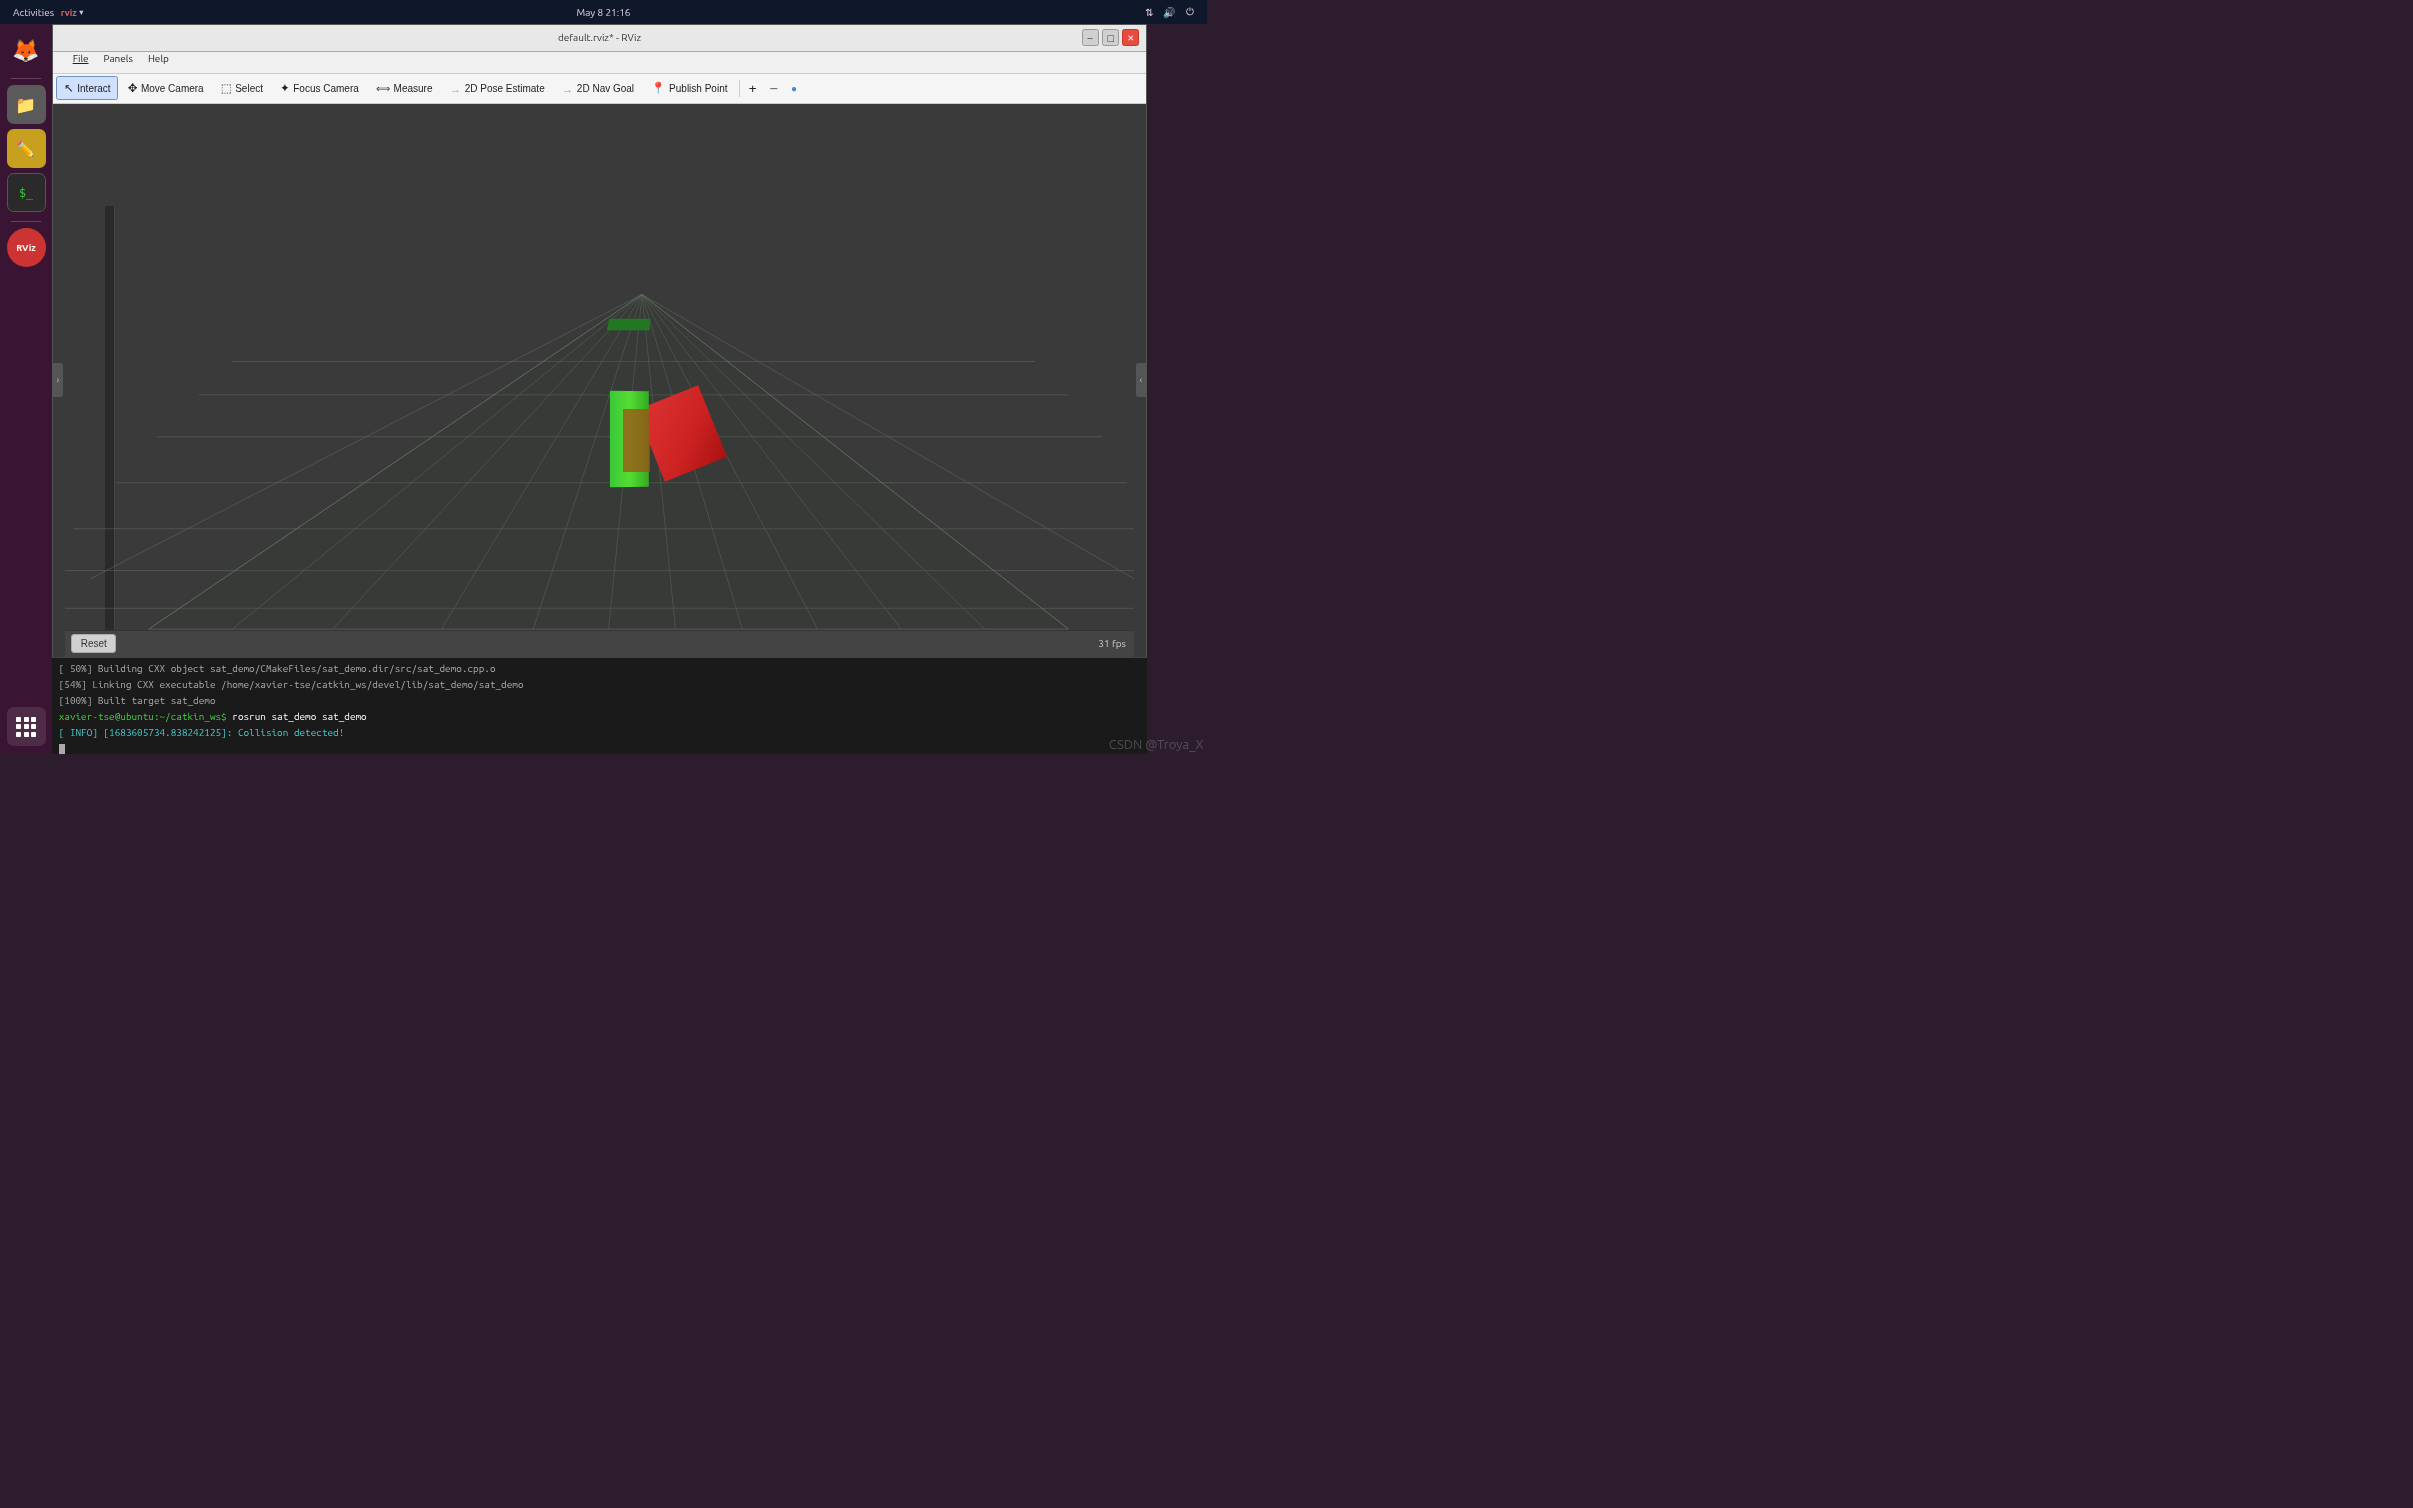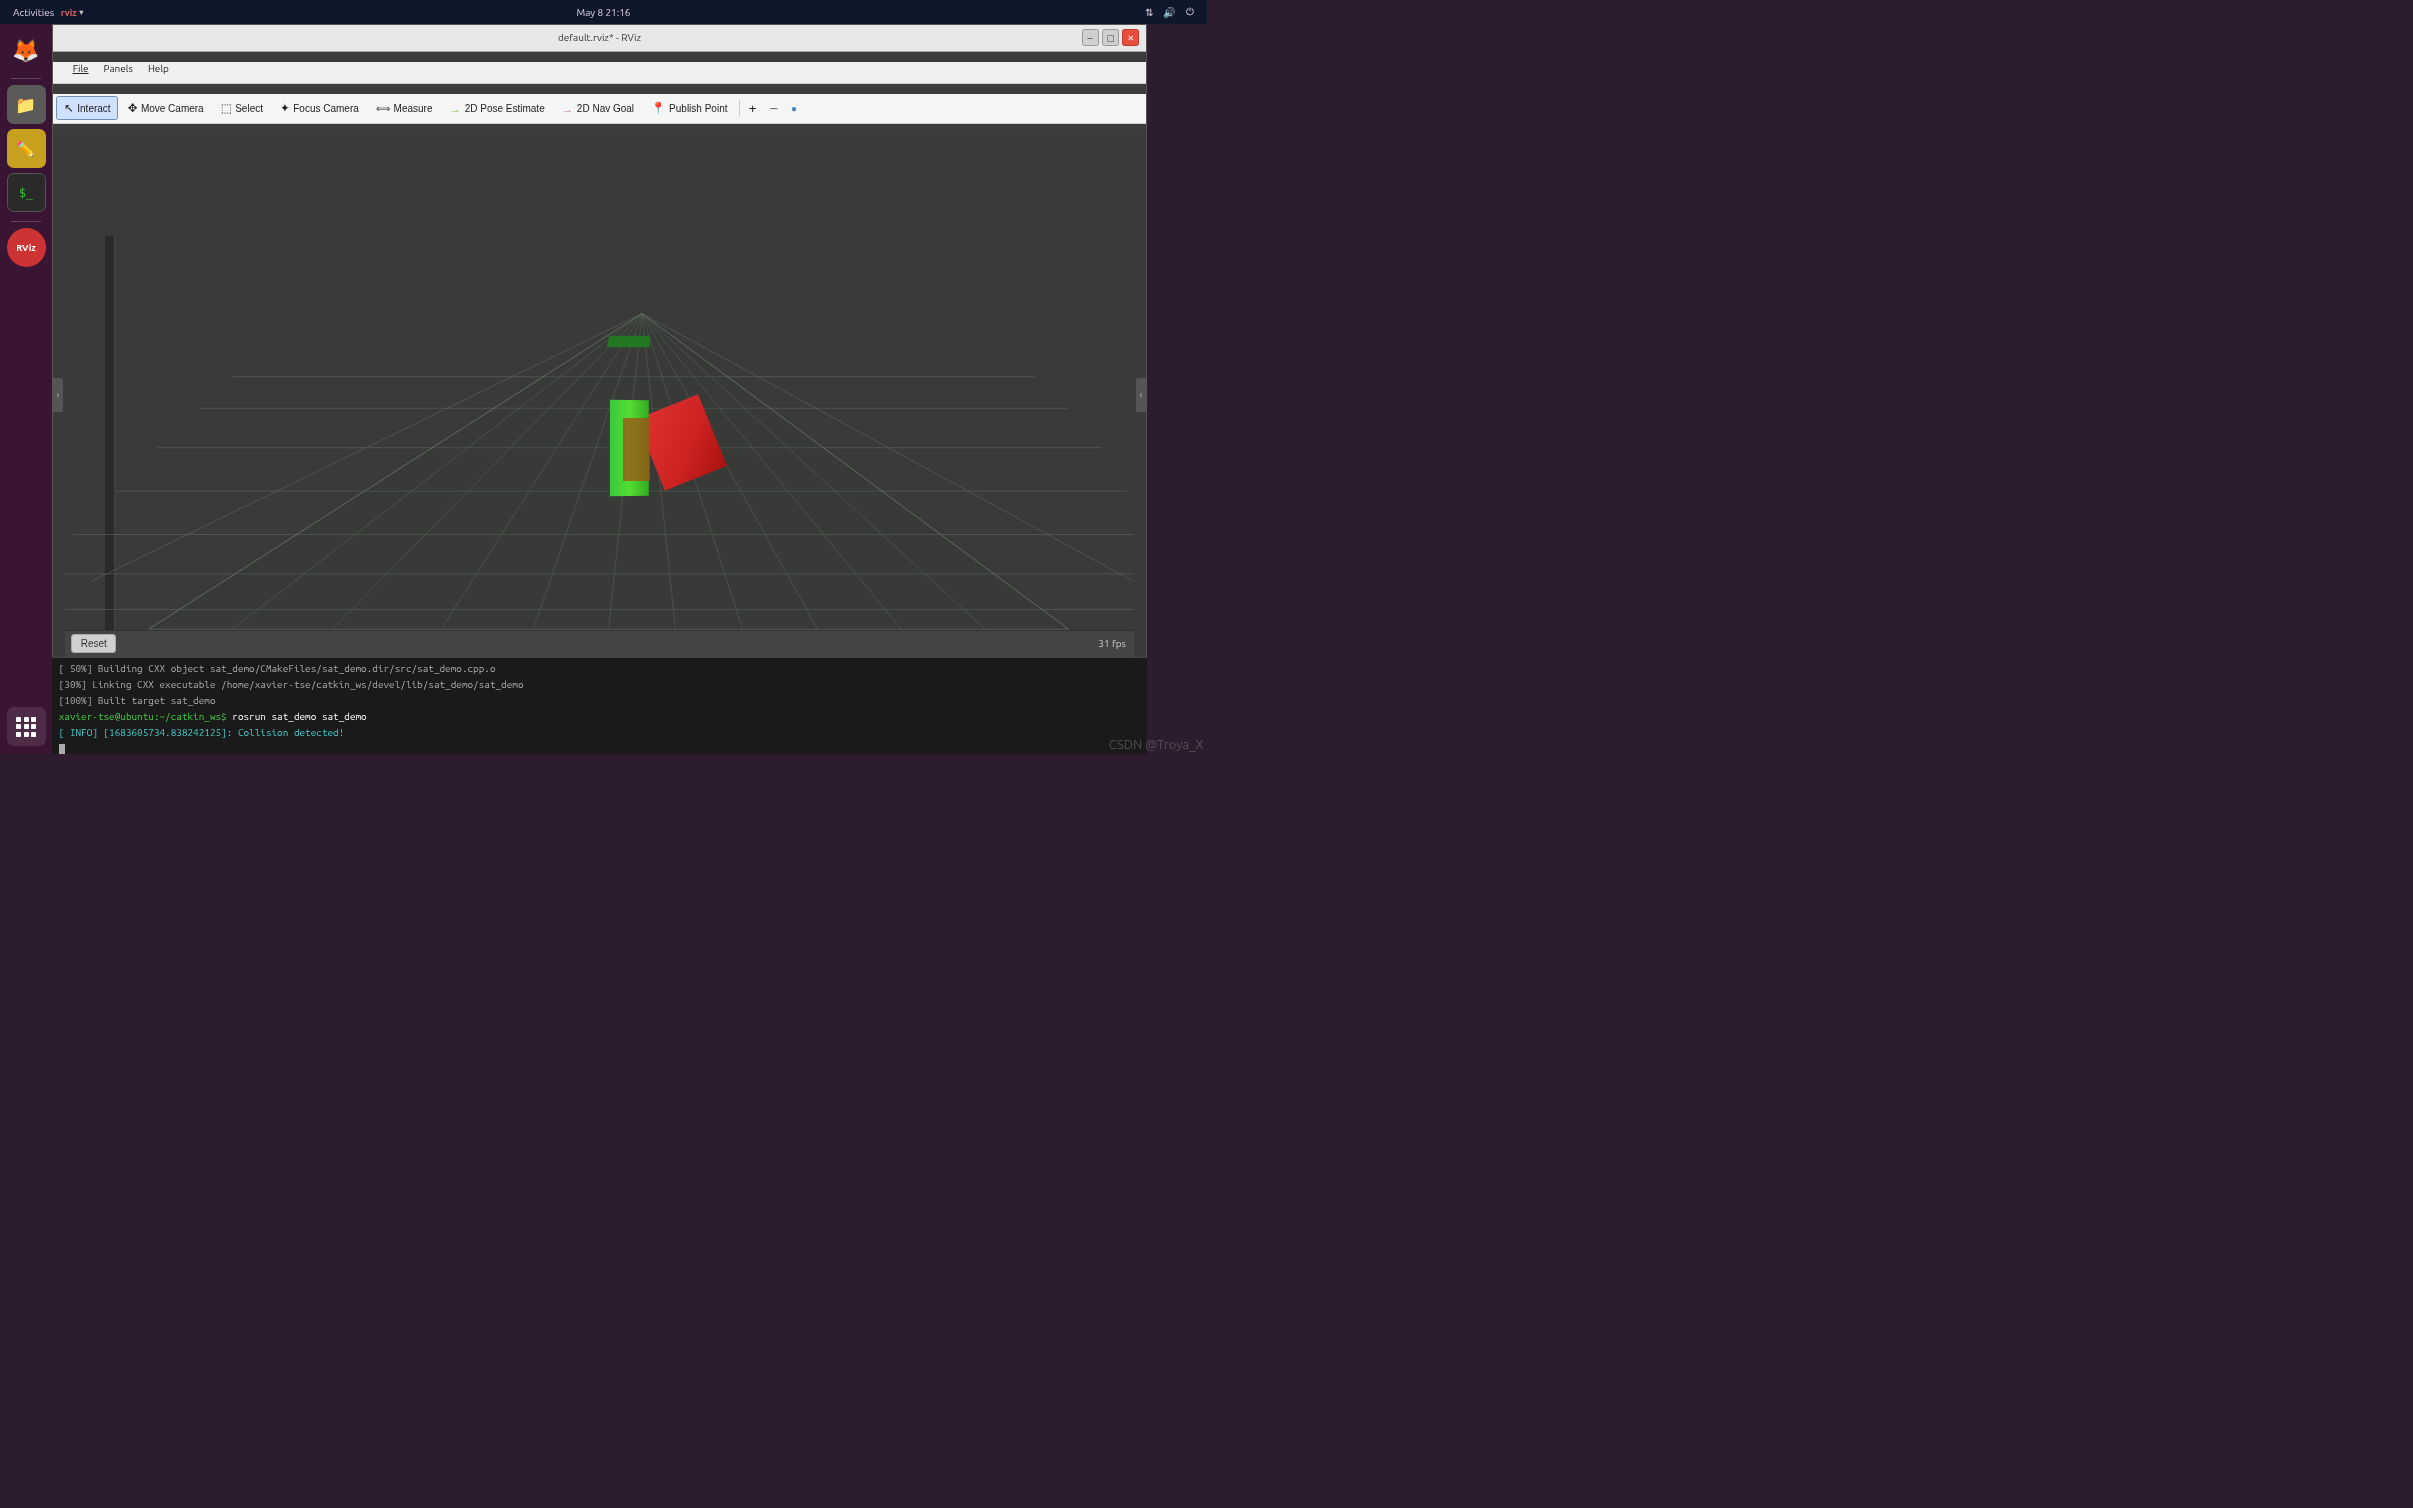--- a/index.html
+++ b/index.html
@@ -116,21 +116,20 @@
     .rviz-window {
       position: absolute;
       left: 52px;
       top: 23.5px;
       width: 1095px;
       height: 634px;
       background: #3c3c3c;
       border: 0.8px solid #555;
       display: flex;
       flex-direction: column;
-      gap: 10px;
     }
 
     
     .window-titlebar {
       height: 27px;
       background: #e8e8e8;
       display: flex;
       align-items: center;
       padding: 0 6.7px;
       border-bottom: 0.8px solid #aaa;
@@ -562,21 +561,21 @@
       <span class="fps-counter">31 fps</span>
     </div>
   </div>
 </div>
 
 <div class="terminal">
   <div class="terminal-line">
     <span class="term-gray">[ 50%] Building CXX object sat_demo/CMakeFiles/sat_demo.dir/src/sat_demo.cpp.o</span>
   </div>
   <div class="terminal-line">
-    <span class="term-gray">[30%] Linking CXX executable /home/xavier-tse/catkin_ws/devel/lib/sat_demo/sat_demo</span>
+    <span class="term-gray">[54%] Linking CXX executable /home/xavier-tse/catkin_ws/devel/lib/sat_demo/sat_demo</span>
   </div>
   <div class="terminal-line">
     <span class="term-gray">[100%] Built target sat_demo</span>
   </div>
   <div class="terminal-line">
     <span class="term-prompt">xavier-tse@ubuntu:~/catkin_ws$</span><span class="term-cmd"> rosrun sat_demo sat_demo</span>
   </div>
   <div class="terminal-line">
     <span class="term-info">[ INFO] [1683605734.838242125]: Collision detected!</span>
   </div>

